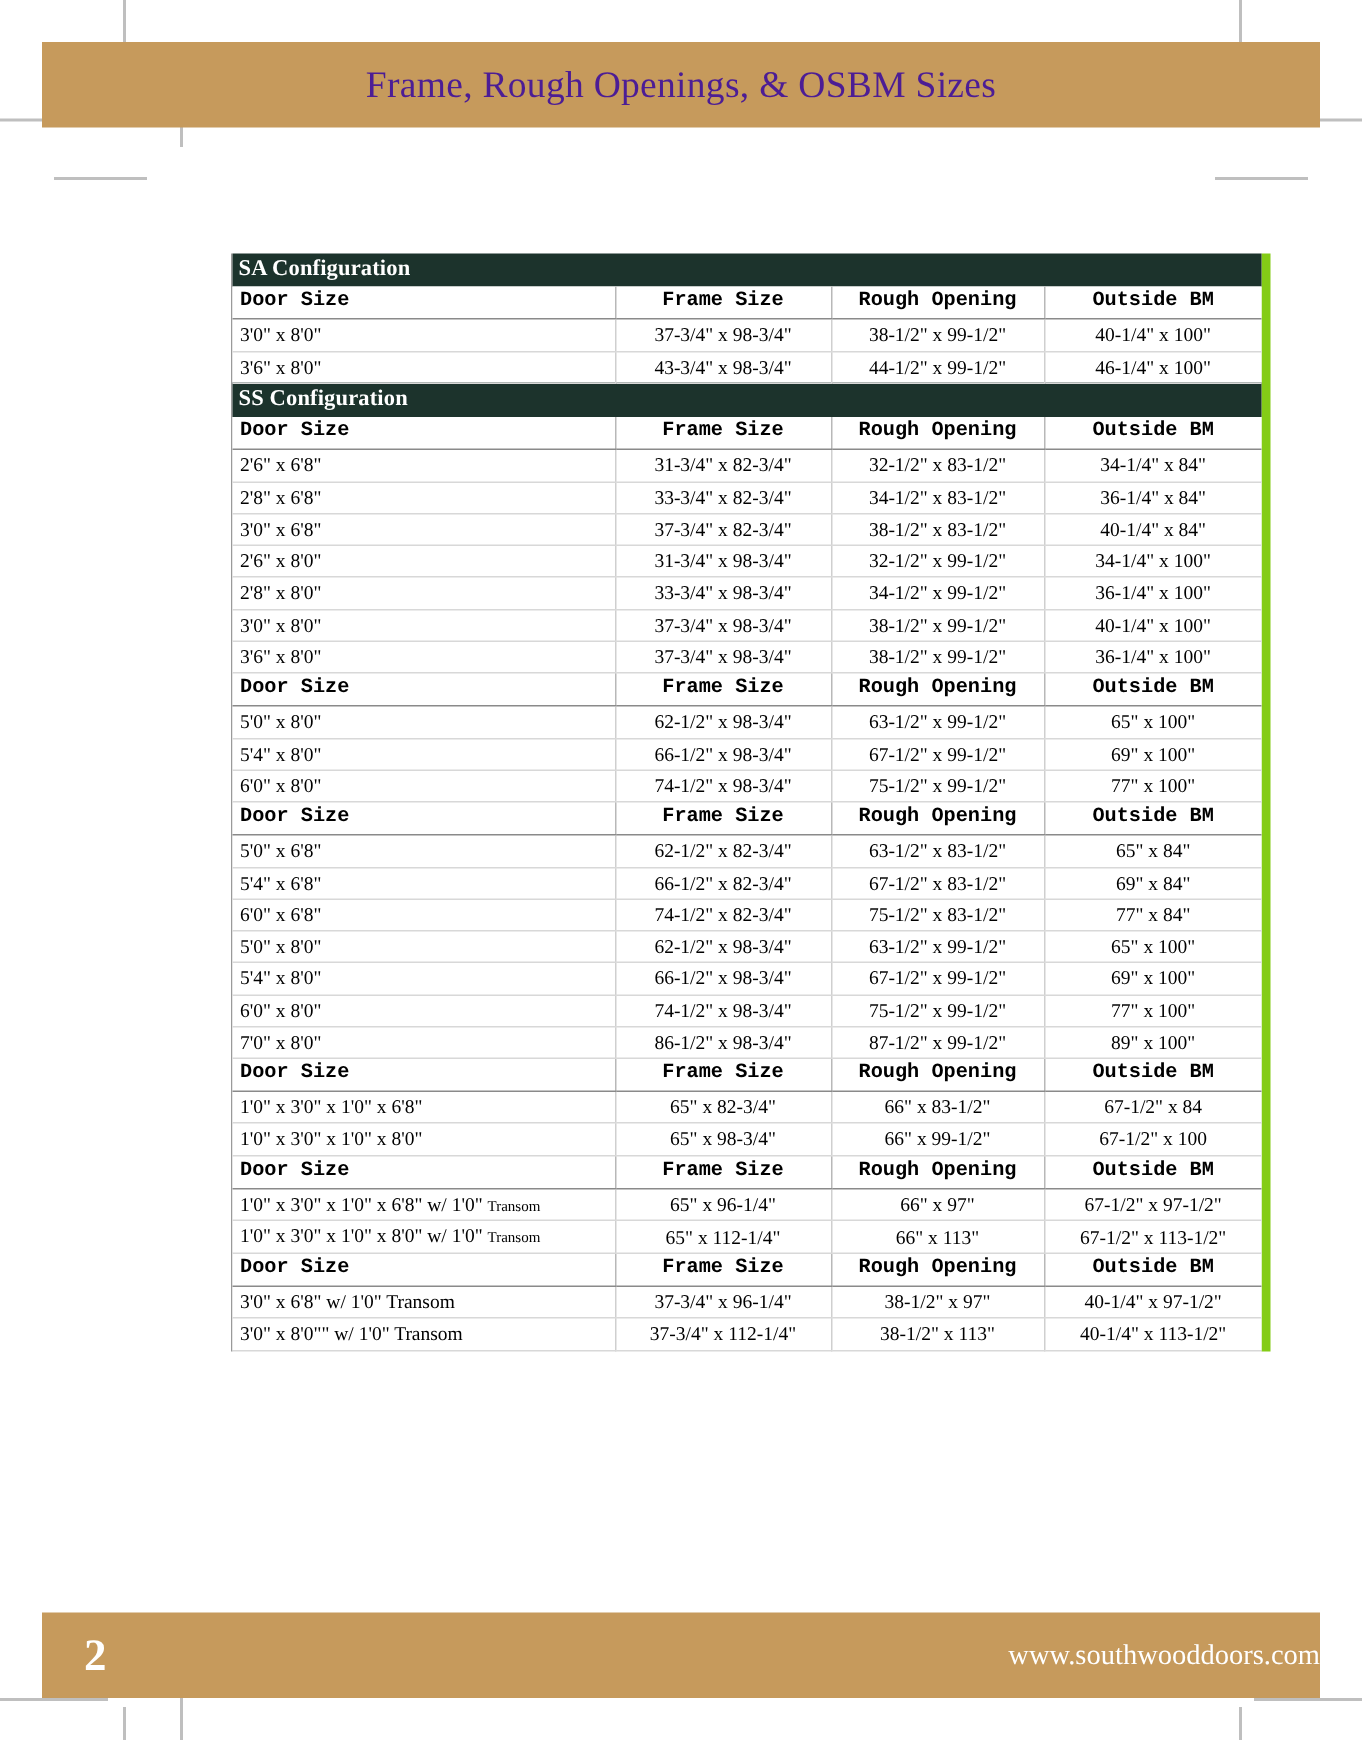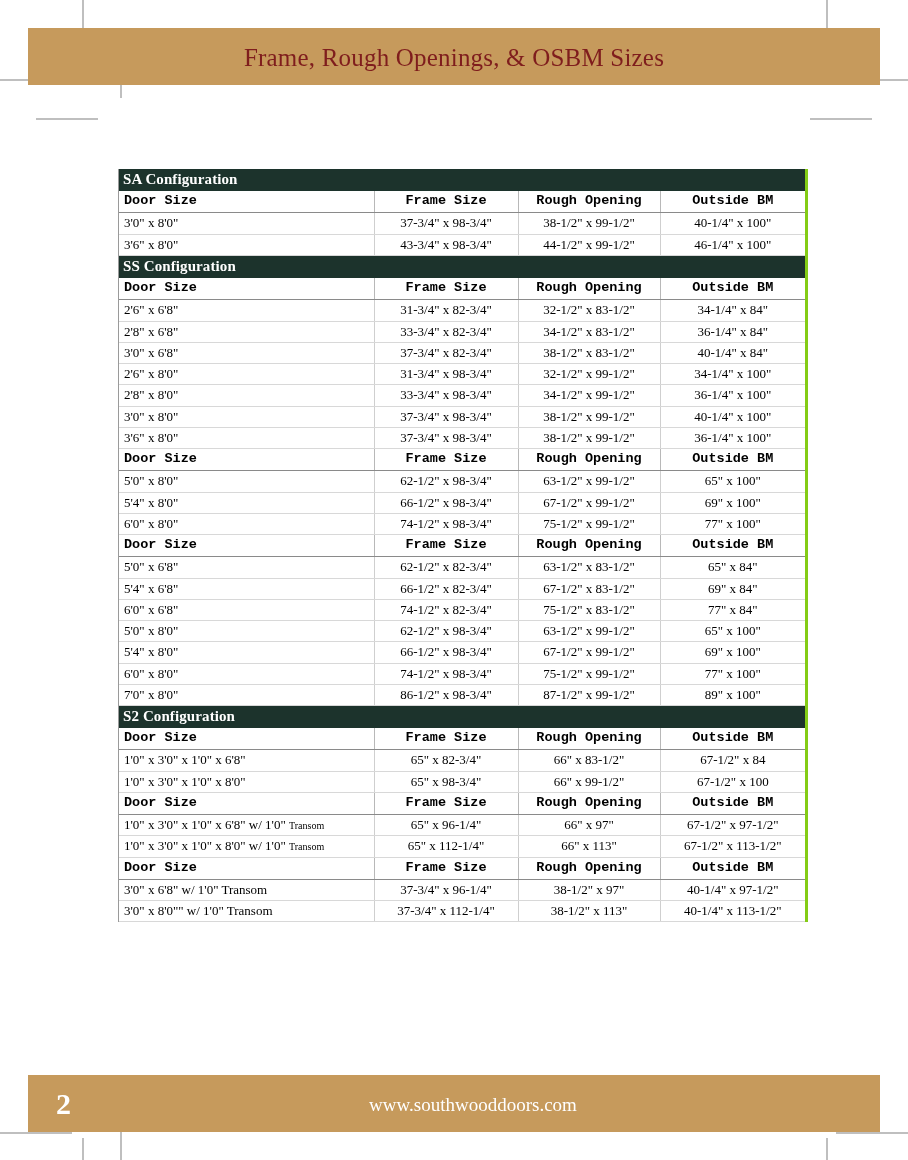--- a/index.html
+++ b/index.html
@@ -35,21 +35,21 @@
     top: 28px;
     height: 57px;
   }
   .banner-title {
     position: absolute;
     left: 0;
     right: 0;
     top: 50%;
     transform: translateY(-50%);
     text-align: center;
-    color: #7f1d1d;
+    color: #4c1d95;
     font-size: 25px;
     font-weight: normal;
     letter-spacing: 0.2px;
     line-height: 1;
   }
   .banner-bottom {
     top: 1075px;
     height: 57px;
   }
   .footer-page {
@@ -61,21 +61,21 @@
     font-size: 30px;
     font-weight: bold;
     line-height: 1;
   }
   .footer-url {
     position: absolute;
     left: 0;
     right: 0;
     top: 50%;
     transform: translateY(-50%);
-    text-align: center;
+    text-align: right;
     color: #ffffff;
     font-size: 19px;
     line-height: 1;
     padding-left: 38px;
     box-sizing: border-box;
   }
 
   
   .table-wrap {
     position: absolute;
@@ -128,22 +128,23 @@
     line-height: 1.25;
     font-size: 13px;
   }
   tr.data-row td:last-child { border-right: none; }
   tr.data-row td.door { text-align: left; }
   tr.data-row td.num { text-align: center; }
 
   
   .table-wrap {
     border-left: 1px solid #9a9a9a;
-    border-right: 3px solid #84cc16;
+    border-right: 6px solid #84cc16;
     box-sizing: content-box;
+    margin-left: 36px;
   }
 
   .transom-small {
     font-size: 10px;
   }
 </style>
 </head>
 <body>
 
 <div class="page">
@@ -315,23 +316,20 @@
             <td class="num">74-1/2" x 98-3/4"</td>
             <td class="num">75-1/2" x 99-1/2"</td>
             <td class="num">77" x 100"</td>
           </tr>
           <tr class="data-row">
             <td class="door">7'0" x 8'0"</td>
             <td class="num">86-1/2" x 98-3/4"</td>
             <td class="num">87-1/2" x 99-1/2"</td>
             <td class="num">89" x 100"</td>
           </tr>
-          <tr class="section-row">
-            <td colspan="4">S2 Configuration</td>
-          </tr>
           <tr class="colhead-row">
             <td class="door">Door Size</td>
             <td class="num">Frame Size</td>
             <td class="num">Rough Opening</td>
             <td class="num">Outside BM</td>
           </tr>
           <tr class="data-row">
             <td class="door">1'0" x 3'0" x 1'0" x 6'8"</td>
             <td class="num">65" x 82-3/4"</td>
             <td class="num">66" x 83-1/2"</td>

